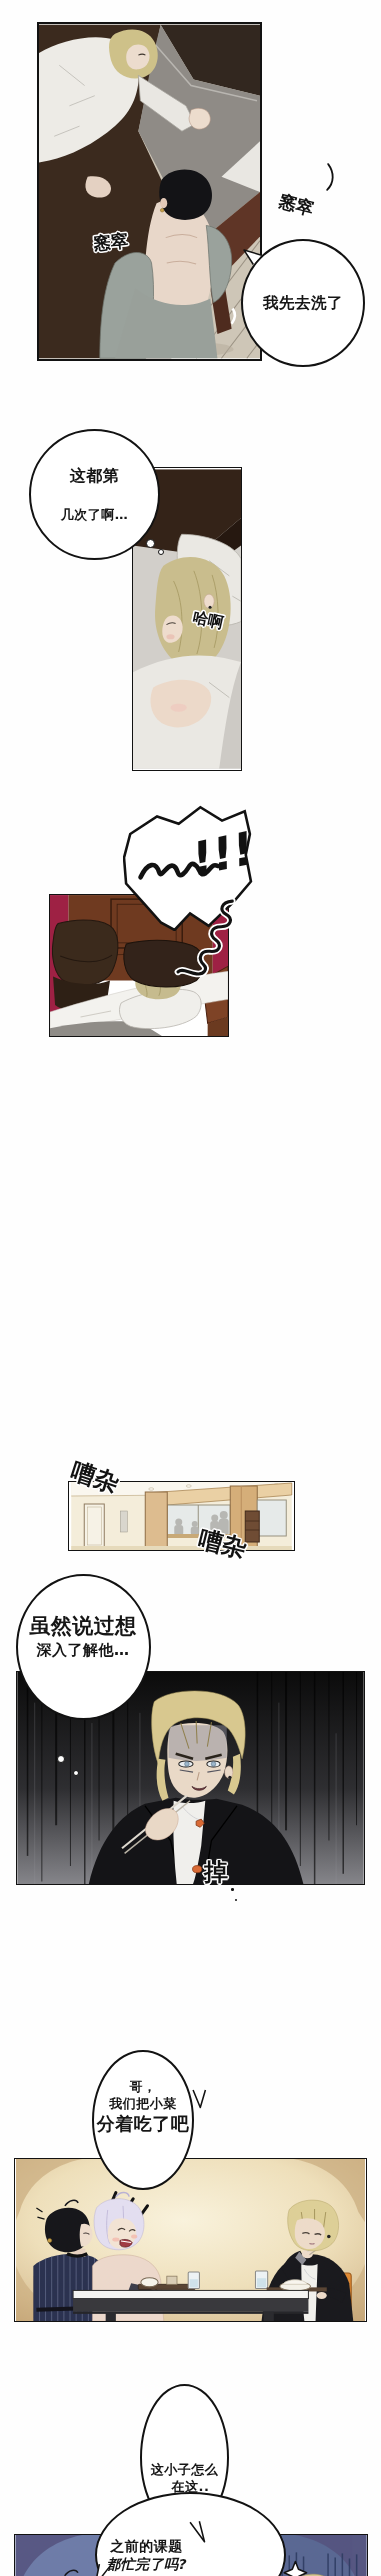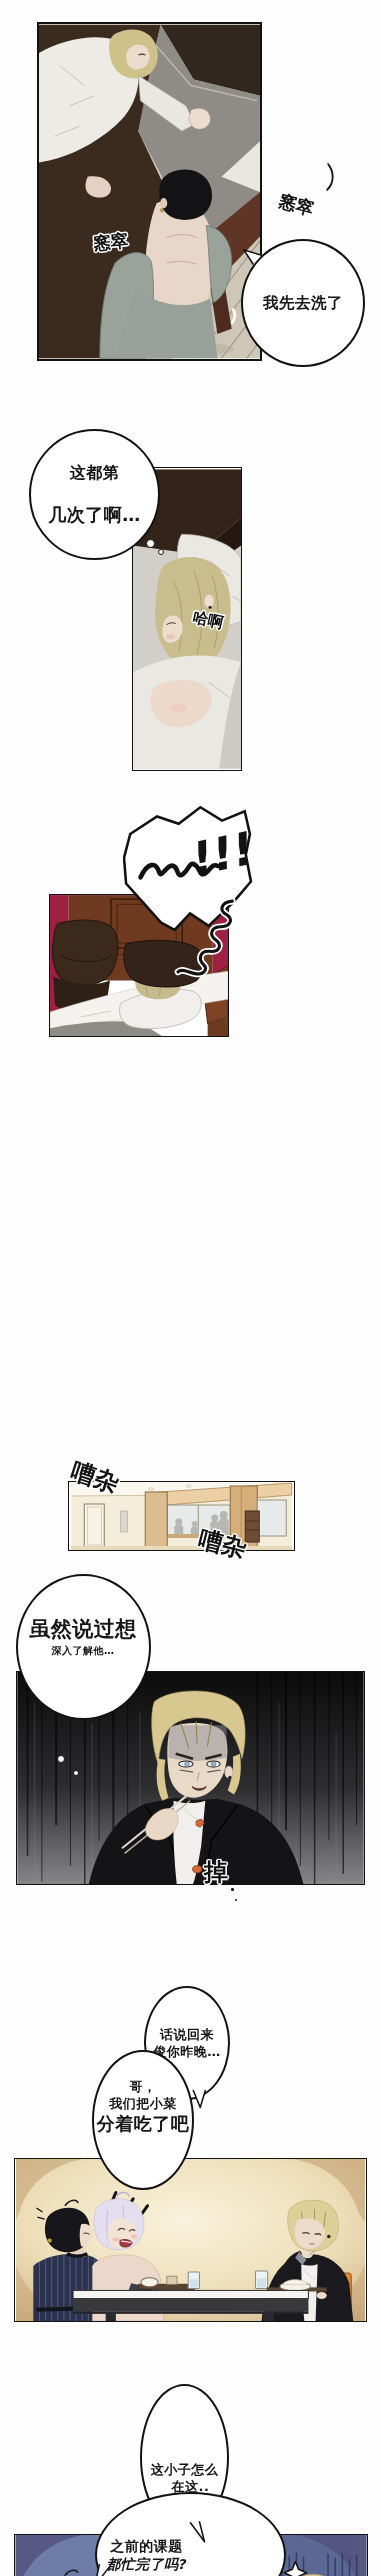--- a/index.html
+++ b/index.html
@@ -83,21 +83,21 @@
 
   <svg class="tail" style="left:242px;top:248px;width:20.6px;height:17.5px;" viewBox="0 0 40 34" width="20.6" height="17.5">
     <path d="M38,14 L4,4 L22,32" fill="#ffffff" stroke="#121212" stroke-width="3" stroke-linejoin="round"></path>
   </svg>
   <div class="bubble" style="left:241px;top:239px;width:124px;height:128px;">
     <span class="ln" style="font-size:15.5px;">我先去洗了</span>
   </div>
 
   <div class="bubble" style="left:29px;top:429px;width:131px;height:131px;gap:20px;">
     <span class="ln" style="font-size:16px;">这都第</span>
-    <span class="ln" style="font-size:18px;">几次了啊…</span>
+    <span class="ln" style="font-size:13px;">几次了啊…</span>
   </div>
   <div class="dot" style="left:146px;top:539px;width:8.8px;height:8.8px;"></div>
   <div class="dot" style="left:158px;top:549px;width:6.2px;height:6.2px;"></div>
 
   <section class="panel" style="left:132px;top:467px;width:110px;height:304px;">
     <svg viewBox="0 0 213 590">
       <rect x="0" y="0" width="213" height="590" fill="#d2cfca"></rect>
       <path d="M0,0 H213 V96 L128,168 L0,150 Z" fill="#342318"></path>
       <path d="M213,96 V150 L150,196 L128,168 Z" fill="#261810"></path>
       <path d="M96,128 C150,128 200,150 213,176 V300 C190,310 160,312 140,300 C110,282 92,230 88,190 C86,162 88,140 96,128 Z" fill="#eae8e3" stroke="#b5b2ab" stroke-width="1.5"></path>
@@ -199,21 +199,21 @@
       <line x1="348" y1="78" x2="376" y2="78" stroke="#40291a" stroke-width="1.5"></line>
       <line x1="348" y1="96" x2="376" y2="96" stroke="#40291a" stroke-width="1.5"></line>
       <rect x="0" y="128" width="441" height="8" fill="#e6dabb"></rect>
     </svg>
   </section>
   <div class="sfx outlined" style="left:77px;top:1455px;font-size:24px;transform:rotate(18deg);">嘈杂</div>
   <div class="sfx outlined" style="left:203px;top:1523px;font-size:24px;transform:rotate(14deg);">嘈杂</div>
 
   <div class="bubble" style="left:15.5px;top:1574px;width:135px;height:146px;padding-bottom:20.6px;">
     <span class="ln" style="font-size:21px;">虽然说过想</span>
-    <span class="ln" style="font-size:10px;">深入了解他…</span>
+    <span class="ln" style="font-size:15px;">深入了解他…</span>
   </div>
   <div class="dot" style="left:57px;top:1755px;width:8.2px;height:8.2px;"></div>
   <div class="dot" style="left:73px;top:1770px;width:6.2px;height:6.2px;"></div>
 
   <section class="panel" style="left:15.5px;top:1671px;width:349px;height:214px;">
     <svg viewBox="0 0 678 415">
       <defs>
         <linearGradient id="gDark" x1="0" y1="0" x2="0" y2="1">
           <stop offset="0" stop-color="#0b0b0b"></stop>
             <stop offset="0.55" stop-color="#2e2e31"></stop>
@@ -275,24 +275,20 @@
       </g>
     </svg>
   </section>
   <div class="sfx outlined" style="left:204px;top:1856px;font-size:24px;">掉</div>
   <div class="tdot" style="left:231px;top:1888px;width:2.6px;height:2.6px;"></div>
   <div class="tdot" style="left:235px;top:1899px;width:2.1px;height:2.1px;"></div>
 
   <svg class="tail" style="left:190px;top:2088px;width:18.5px;height:21.6px;" viewBox="0 0 36 42" width="18.5" height="21.6">
     <path d="M6,4 L20,38 L30,4" fill="#ffffff" stroke="#121212" stroke-width="3" stroke-linejoin="round"></path>
   </svg>
-  <div class="bubble" style="left:144px;top:1986px;width:86px;height:114px;">
-    <span class="ln" style="font-size:13px;">话说回来</span>
-    <span class="ln" style="font-size:13px;">俊你昨晚…</span>
-  </div>
 
   <div class="bubble" style="left:92px;top:2050px;width:102px;height:140px;padding-bottom:26px;">
     <span class="ln" style="font-size:13px;">哥，</span>
     <span class="ln" style="font-size:13px;">我们把小菜</span>
     <span class="ln" style="font-size:18px;">分着吃了吧</span>
   </div>
 
   <section class="panel" style="left:14.4px;top:2158px;width:353px;height:164px;">
     <svg viewBox="0 0 685 318">
       <defs>

